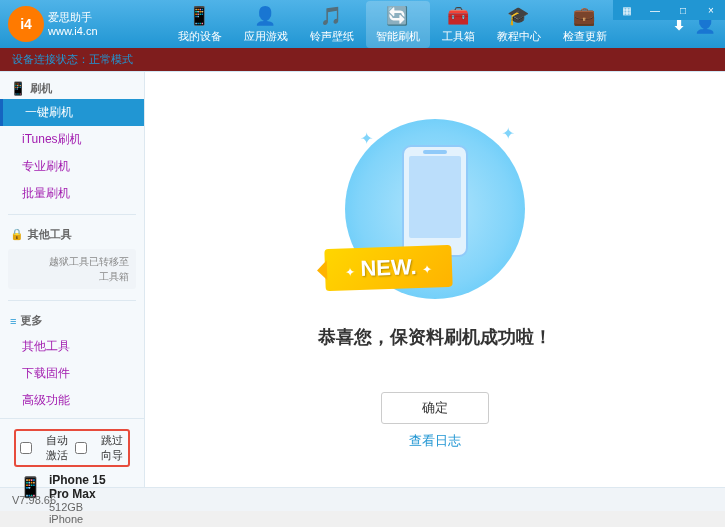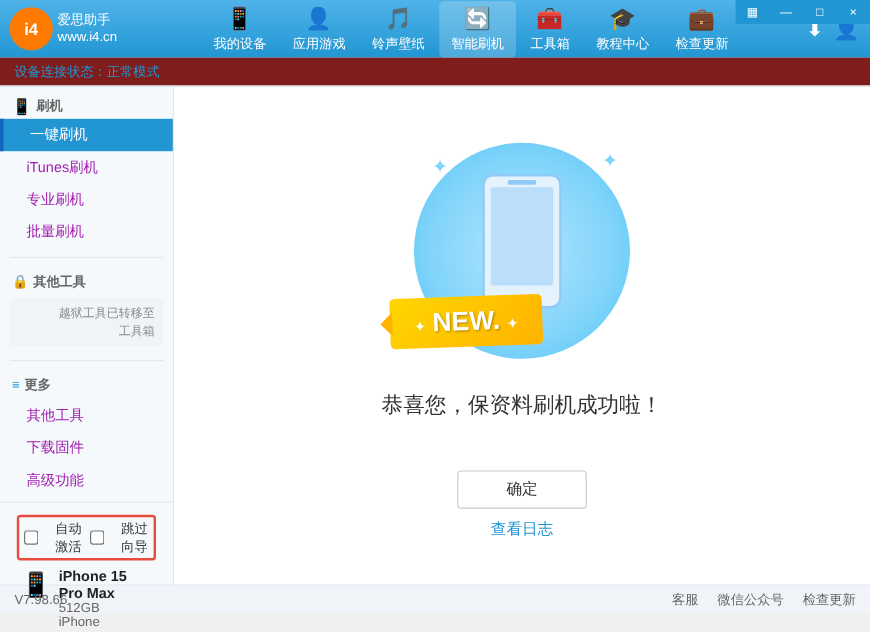--- a/index.html
+++ b/index.html
@@ -56,21 +56,21 @@
     .success-graphic { position: relative; width: 200px; height: 200px; display: flex; align-items: center; justify-content: center; margin-bottom: 16px; }
     .circle-bg { width: 180px; height: 180px; background: radial-gradient(circle, #b3e5fc 0%, #81d4fa 60%, #4fc3f7 100%); border-radius: 50%; display: flex; align-items: center; justify-content: center; position: relative; }
     .sparkle { position: absolute; color: #81d4fa; font-size: 16px; }
     .sparkle.tl { top: 20px; left: 25px; }
     .sparkle.tr { top: 15px; right: 20px; }
     .sparkle.bl { bottom: 30px; left: 15px; font-size: 12px; }
     .new-badge { position: absolute; bottom: 20px; left: -10px; background: linear-gradient(135deg, #ffd600, #ffb300); padding: 8px 18px; border-radius: 4px; z-index: 3; transform: rotate(-2deg); }
     .new-badge-text { color: white; font-weight: bold; font-size: 22px; text-shadow: 1px 1px 2px rgba(0,0,0,0.3); }
     .new-badge::before { content: ''; position: absolute; left: -8px; top: 50%; transform: translateY(-50%); width: 0; height: 0; border-top: 10px solid transparent; border-bottom: 10px solid transparent; border-right: 10px solid #ffb300; }
     .new-badge .star { color: white; font-size: 12px; margin: 0 2px; }
-    .success-text { font-size: 18px; color: #333; margin-bottom: 16px; font-weight: normal; }
+    .success-text { font-size: 18px; color: #333; margin-bottom: 16px; font-weight: bold; }
     .confirm-btn { background: white; border: 1px solid #ccc; padding: 6px 40px; border-radius: 3px; cursor: pointer; font-size: 13px; color: #333; margin-bottom: 8px; margin-top: 27px; }
     .view-log { color: #2196d3; font-size: 13px; cursor: pointer; text-decoration: none; }
 
     
     .footer { height: 24px; background: #f0f4f8; border-top: 1px solid #dde8f0; display: flex; align-items: center; padding: 0 12px; font-size: 11px; color: #666; }
     .footer-version { margin-left: auto; display: flex; gap: 16px; }
     .footer-link { color: #666; cursor: pointer; }
   </style>
 </head>
 <body>
@@ -211,18 +211,13 @@
     </div>
     <div class="success-text">恭喜您，保资料刷机成功啦！</div>
     <button class="confirm-btn">确定</button>
     <a class="view-log">查看日志</a>
   </div>
 
 </div>
 
 <div class="footer">
   <div>V7.98.66</div>
-  <div class="footer-version">
-    <span class="footer-link">客服</span>
-    <span class="footer-link">微信公众号</span>
-    <span class="footer-link">检查更新</span>
-  </div>
 </div>
 
 </body></html>

